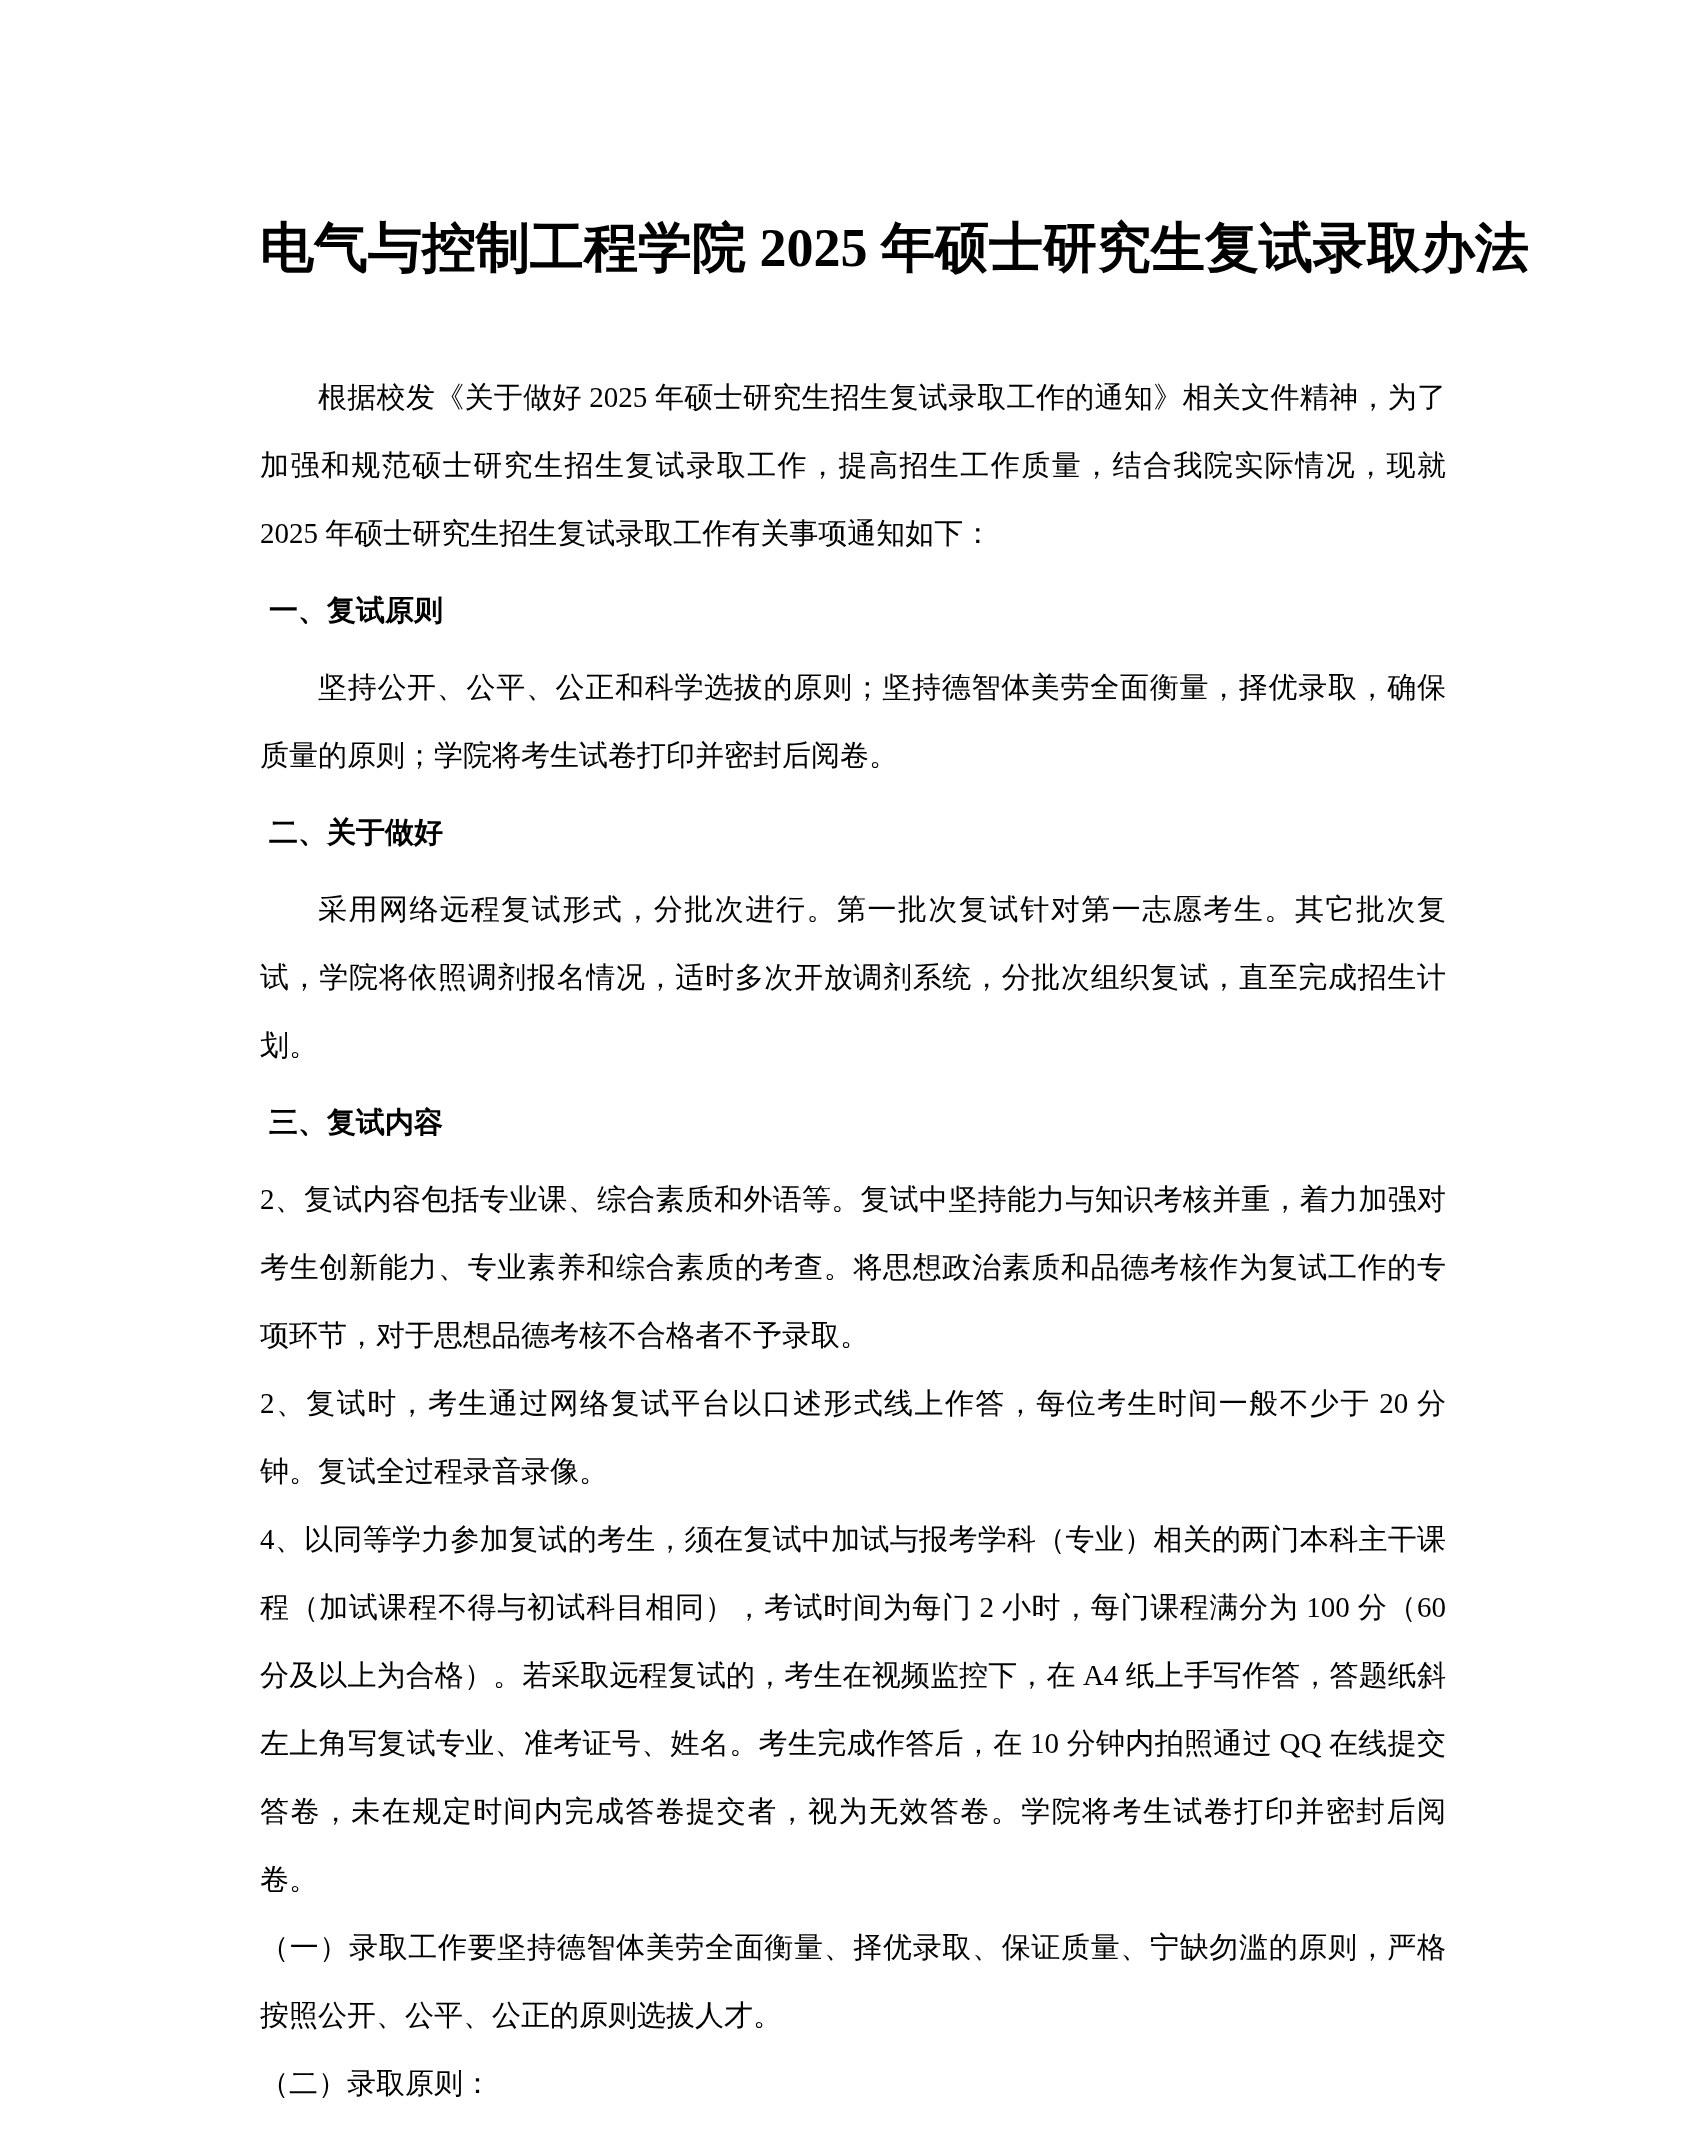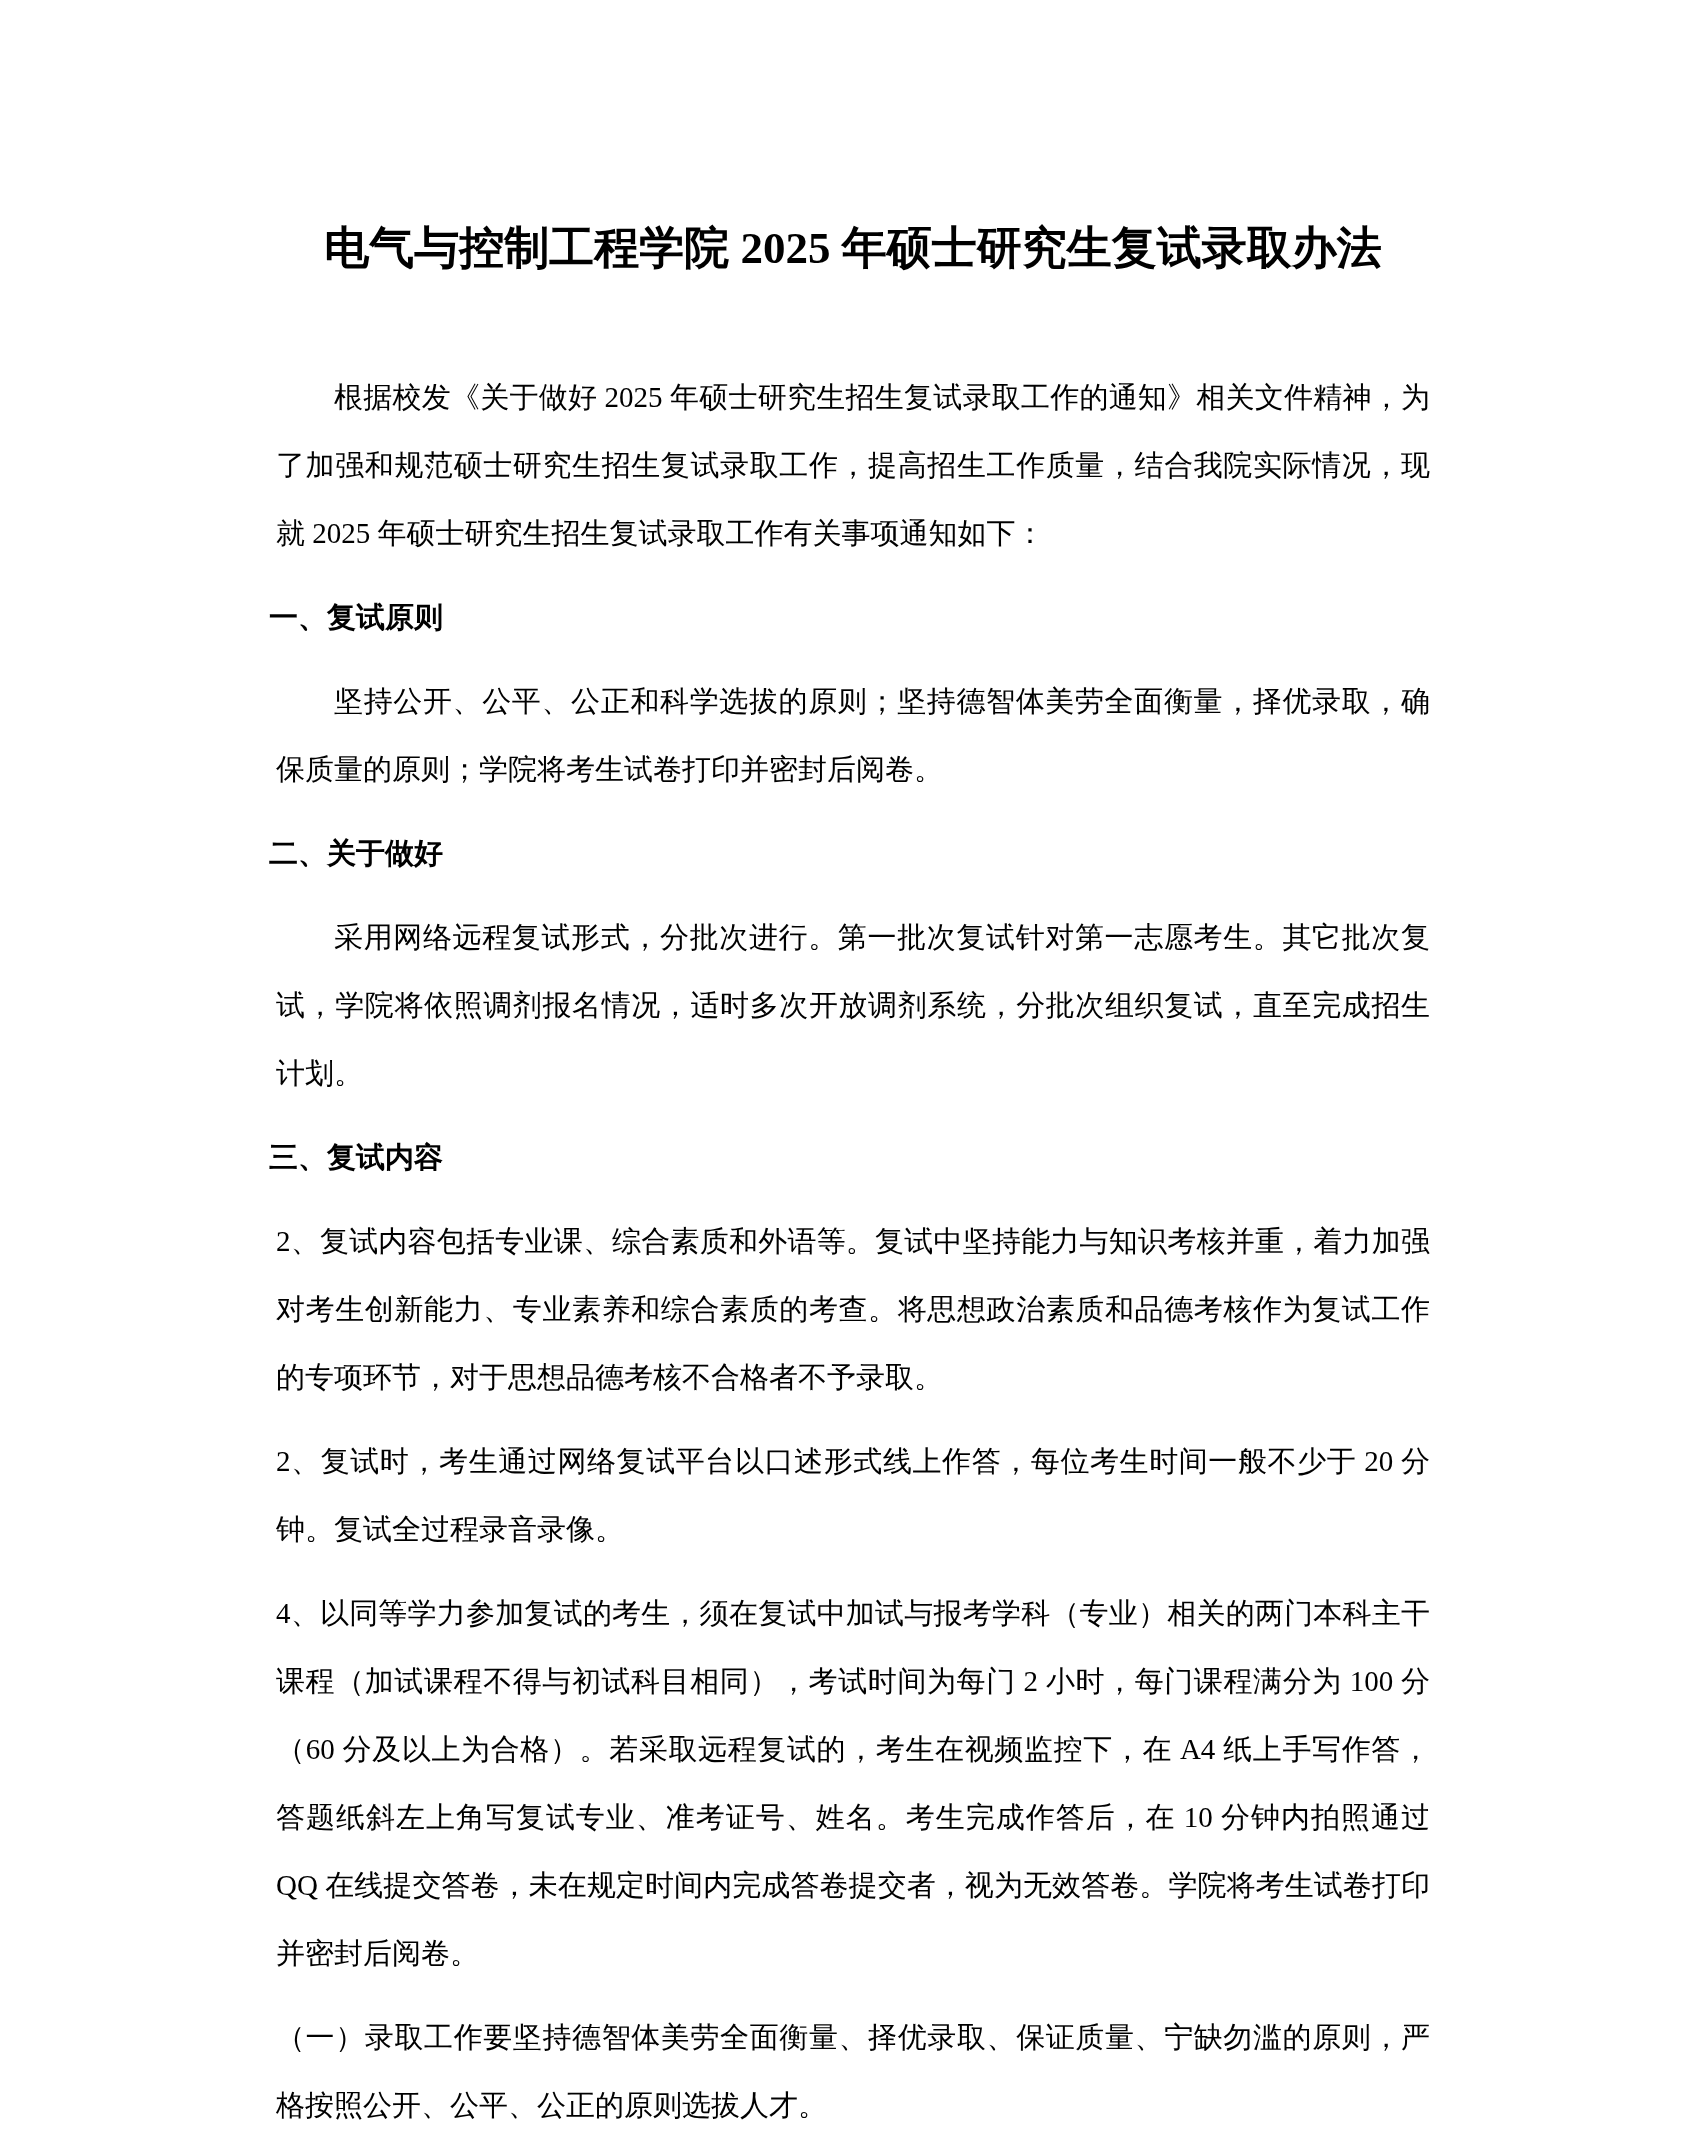--- a/index.html
+++ b/index.html
@@ -16,31 +16,31 @@
     color: #000000;
     font-family: "Liberation Serif", "DejaVu Serif", serif;
   }
   .doc {
     position: absolute;
     left: 260px;
     top: 214px;
     width: 1186px;
   }
   .title {
-    font-size: 45px;
+    font-size: 54px;
     line-height: 69px;
     font-weight: 700;
     text-align: center;
     margin: 0 0 80px 0;
     white-space: nowrap;
   }
   .para {
     font-size: 29px;
     line-height: 68px;
-    margin: 16px;
+    margin: 0;
     text-align: justify;
     text-justify: inter-character;
   }
   .para.indent {
     text-indent: 58px;
   }
   .heading {
     font-size: 29px;
     line-height: 68px;
     margin: 9px;

